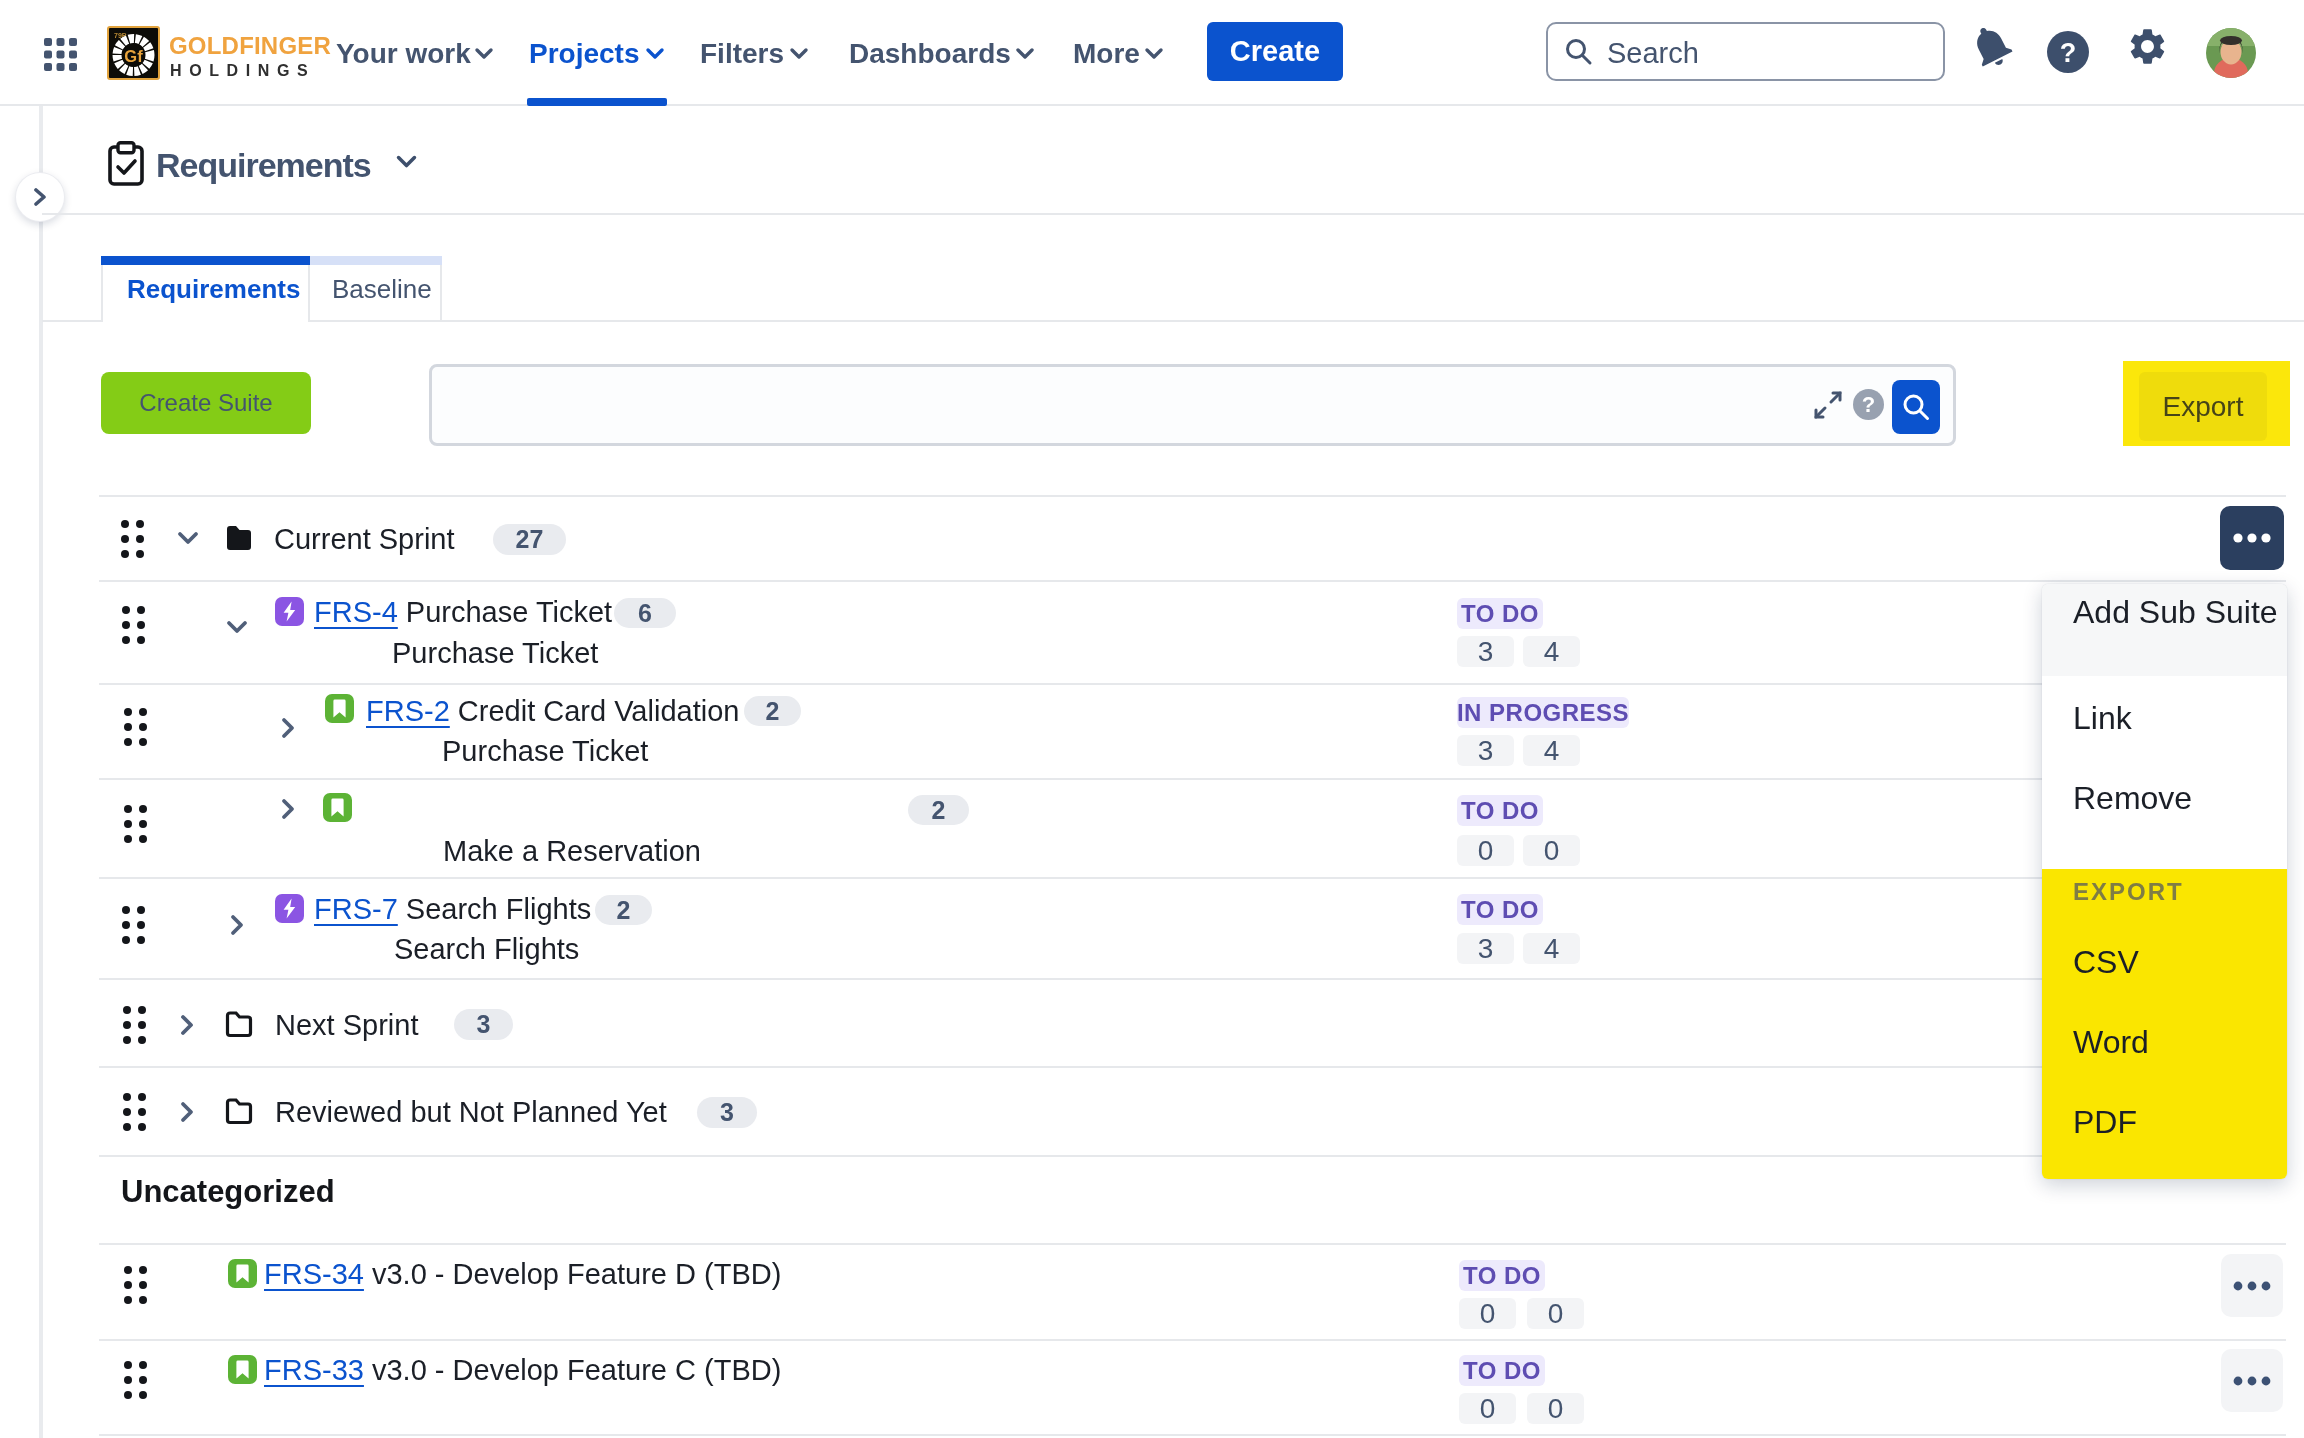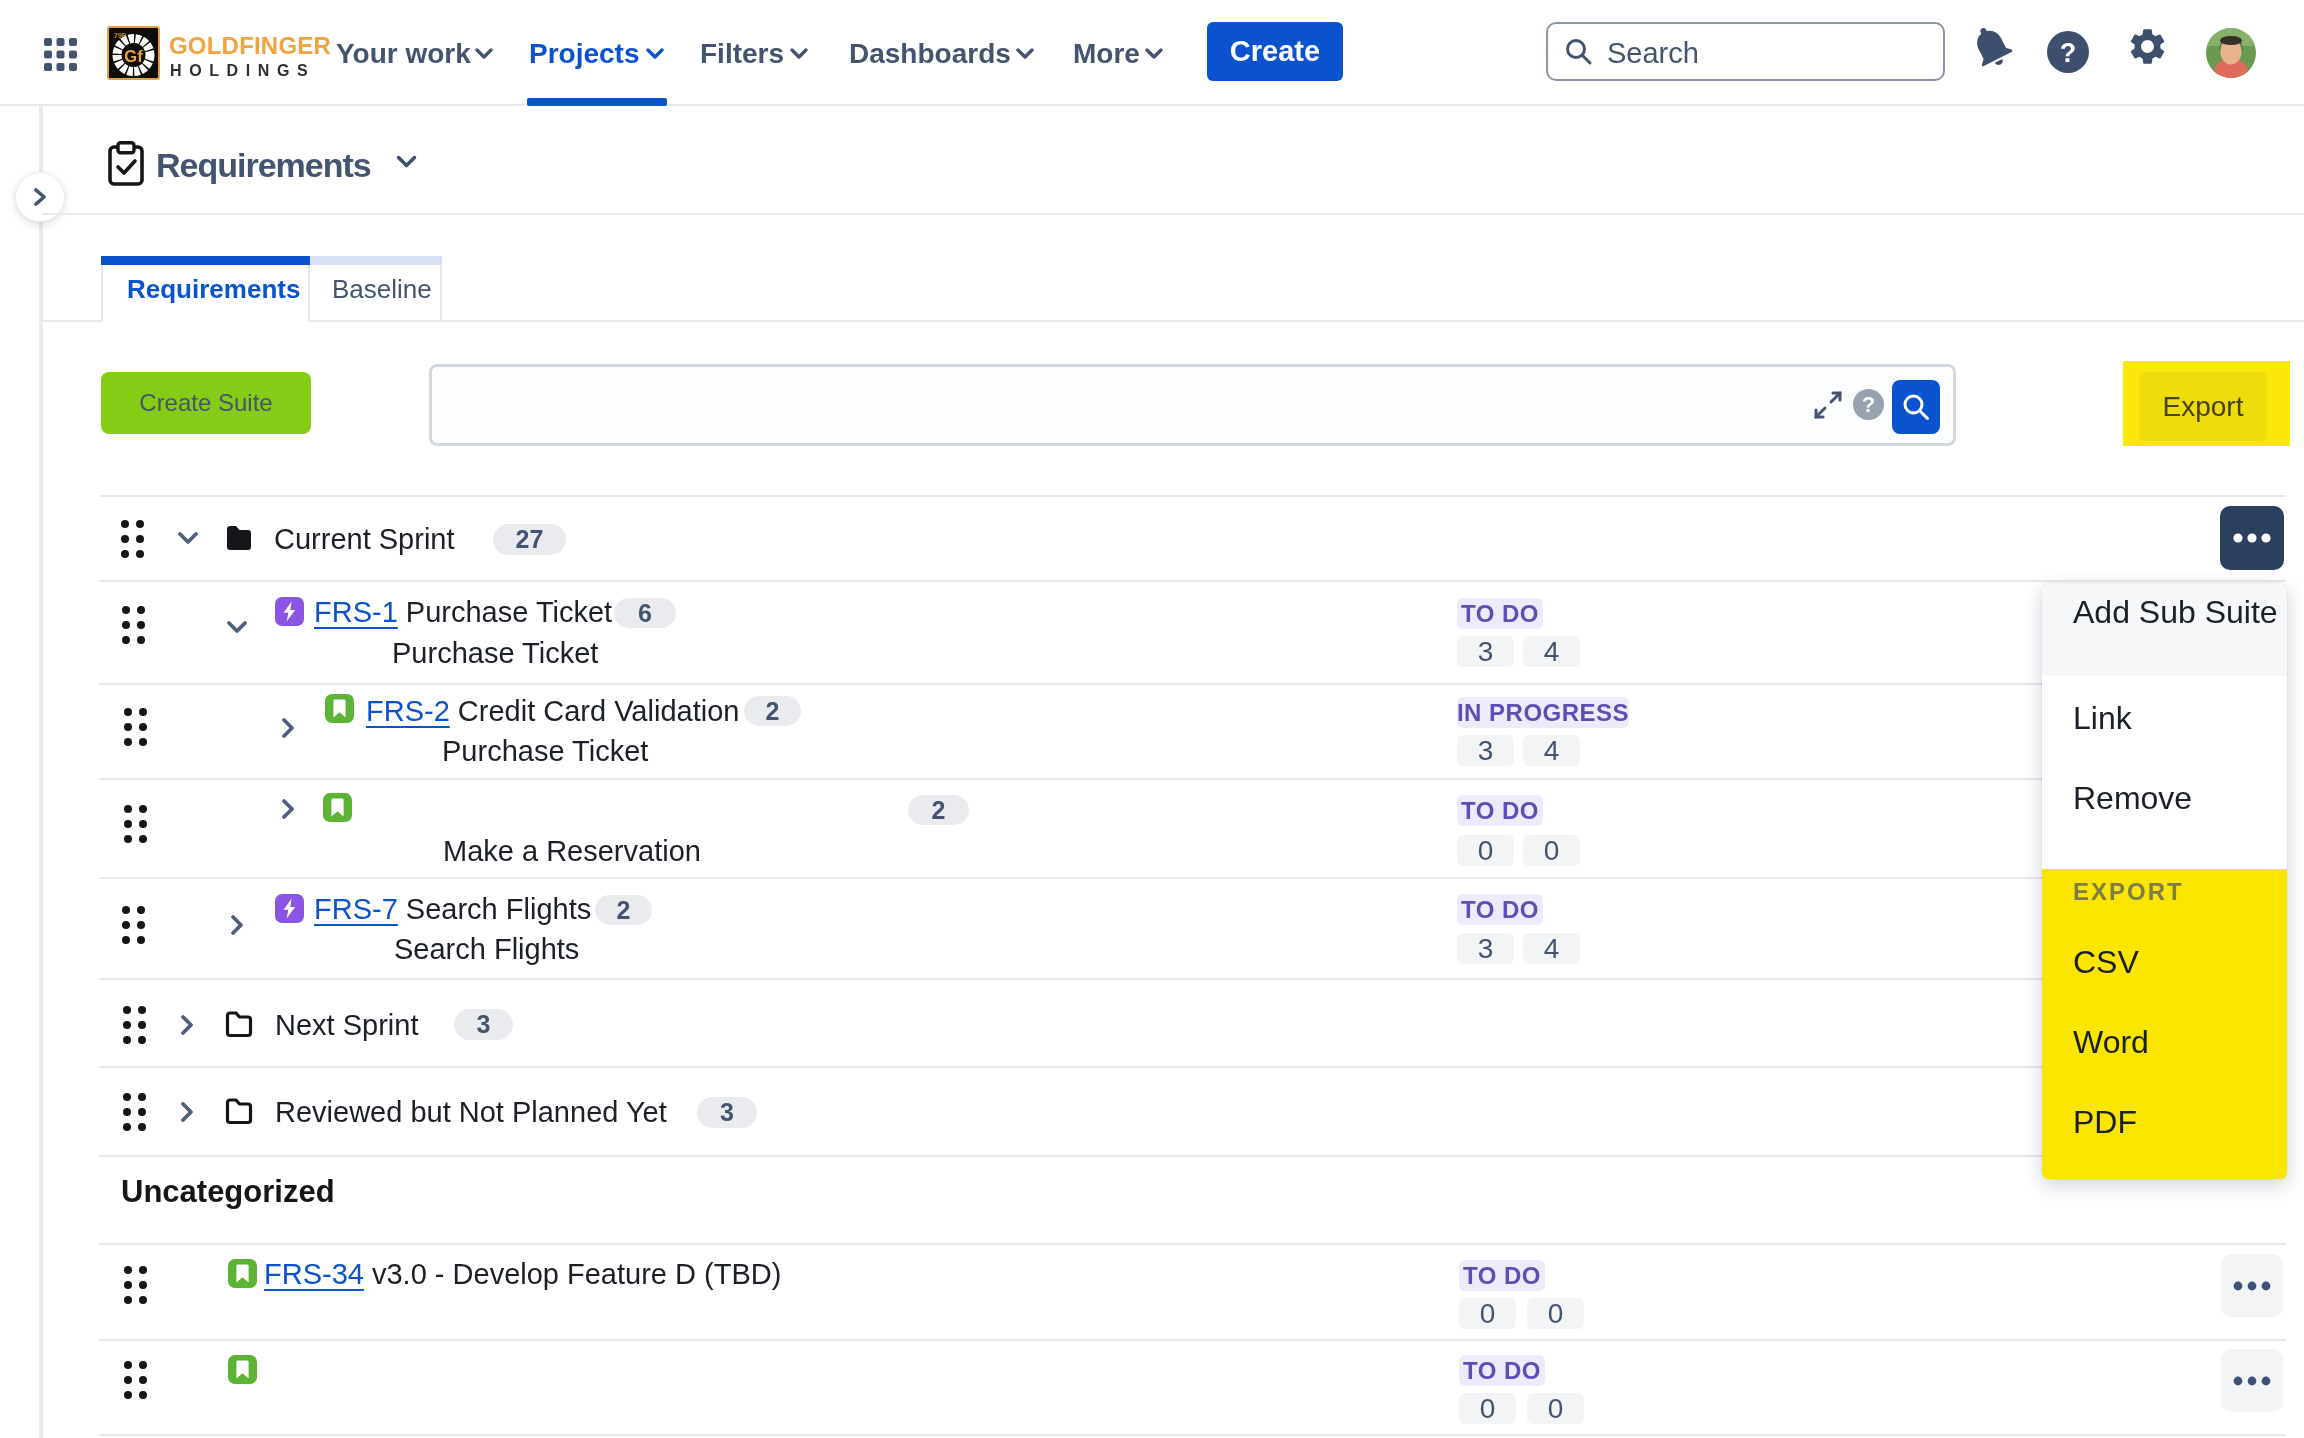--- a/index.html
+++ b/index.html
@@ -204,21 +204,21 @@
         <circle cx="20" cy="38" r="4"></circle>
       </g>
     </svg>
   <svg class="abs" style="left:225px;top:620px;" width="24" height="16" viewBox="0 0 24 16">
       <path d="M4 3 L12 11 L20 3" fill="none" stroke="#505F79" stroke-width="3.8" stroke-linecap="round" stroke-linejoin="round"></path>
     </svg>
   <div class="iconsq" style="left:275px;top:597px;background:#8B55E3;"></div>
   <svg class="abs" style="left:275px;top:597px;" width="29" height="29" viewBox="0 0 29 29">
       <path d="M16.6 4.6 L8.6 15.8 h4.8 L11.6 24.6 L20.2 13 h-5 Z" fill="#fff"></path>
     </svg>
-  <div class="rowtext" style="left:314px;top:596px;"><span class="key">FRS-1</span> Purchase Ticket</div>
+  <div class="rowtext" style="left:314px;top:596px;"><span class="key">FRS-4</span> Purchase Ticket</div>
   <div class="badge" style="left:614px;top:598px;width:62px;height:30px;">6</div>
   <div class="rowtext" style="left:392px;top:637px;">Purchase Ticket</div>
   <div class="chip" style="left:1457px;top:598px;width:86px;">TO DO</div>
   <div class="numbox" style="left:1457px;top:636px;">3</div>
   <div class="numbox" style="left:1523px;top:636px;">4</div>
 
   <svg class="abs" style="left:123px;top:704px;" width="25" height="46" viewBox="0 0 25 46">
       <g fill="#14161A">
         <circle cx="5" cy="8" r="4"></circle>
         <circle cx="20" cy="8" r="4"></circle>
@@ -363,20 +363,21 @@
         <circle cx="5" cy="23" r="4"></circle>
         <circle cx="20" cy="23" r="4"></circle>
         <circle cx="5" cy="38" r="4"></circle>
         <circle cx="20" cy="38" r="4"></circle>
       </g>
     </svg>
   <div class="iconsq" style="left:228px;top:1355px;background:#5CB335;"></div>
   <svg class="abs" style="left:228px;top:1355px;" width="29" height="29" viewBox="0 0 29 29">
       <path d="M9.8 5.6 h9.4 a1.4 1.4 0 0 1 1.4 1.4 V23.4 l-6.1 -5.2 L8.4 23.4 V7 A1.4 1.4 0 0 1 9.8 5.6 Z" fill="#fff"></path>
     </svg>
+  <div class="rowtext" style="left:264px;top:1354px;"><span class="key">FRS-33</span> v3.0 - Develop Feature C (TBD)</div>
   <div class="chip" style="left:1459px;top:1355px;width:86px;">TO DO</div>
   <div class="numbox" style="left:1459px;top:1393px;">0</div>
   <div class="numbox" style="left:1527px;top:1393px;">0</div>
   <div class="abs" style="left:2221px;top:1349px;width:62px;height:63px;background:#F3F4F6;border-radius:10px;"></div>
   <svg class="abs" style="left:2233px;top:1376px;" width="38" height="10" viewBox="0 0 38 10">
       <g fill="#3C5174">
         <circle cx="5" cy="5" r="4.4"></circle>
         <circle cx="19" cy="5" r="4.4"></circle>
         <circle cx="33" cy="5" r="4.4"></circle>
       </g>

